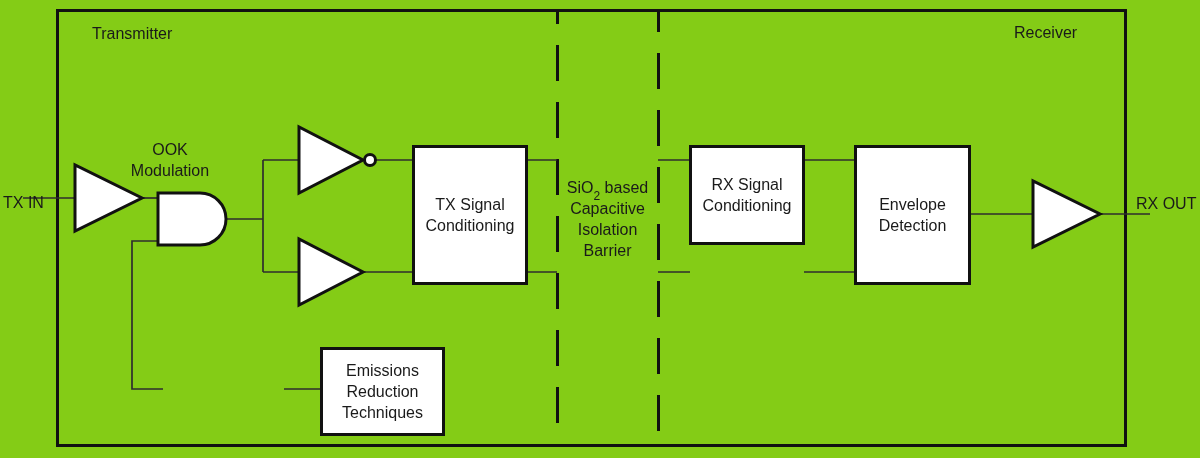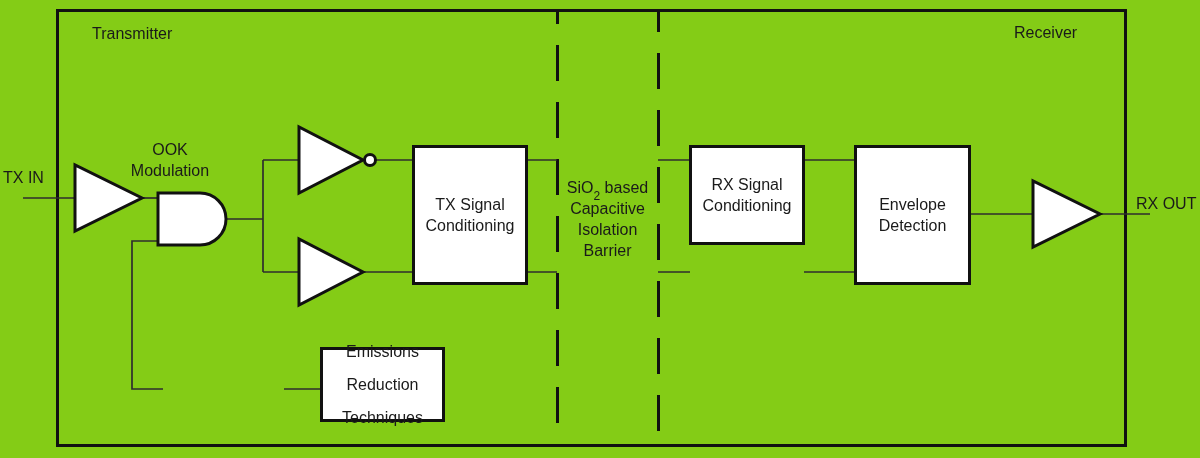--- a/index.html
+++ b/index.html
@@ -74,21 +74,21 @@
     <circle cx="370" cy="160" r="5.5" fill="#ffffff" stroke="#111111" stroke-width="3"></circle>
 
     <polygon points="299,239 299,305 363,272" fill="#ffffff" stroke="#111111" stroke-width="3"></polygon>
 
     <polygon points="1033,181 1033,247 1100,214" fill="#ffffff" stroke="#111111" stroke-width="3"></polygon>
   </svg>
 
   <div class="label" style="left:92px;top:23px;">Transmitter</div>
   <div class="label" style="left:1014px;top:22px;">Receiver</div>
 
-  <div class="label" style="left:3px;top:167px;">TX IN</div>
+  <div class="label" style="left:3px;top:192px;">TX IN</div>
   <div class="label" style="left:1136px;top:193px;">RX OUT</div>
 
   <div class="label center" style="left:120px;top:139px;width:100px;">
     <div>OOK</div>
     <div>Modulation</div>
   </div>
 
   <div class="label center" style="left:557px;top:177px;width:101px;">
     <div><span>SiO</span><sub class="iso-sub">2</sub> <span>based</span></div>
     <div>Capacitive</div>
@@ -105,19 +105,19 @@
     <div>RX Signal</div>
     <div>Conditioning</div>
   </div>
 
   <div class="block" style="left:854px;top:145px;width:117px;height:140px;">
     <div>Envelope</div>
     <div>Detection</div>
   </div>
 
 
-  <div class="block" style="left:320px;top:347px;width:125px;height:75px;gap:12px;">
+  <div class="block" style="left:320px;top:347px;width:125px;height:89px;">
     <div>Emissions</div>
     <div>Reduction</div>
     <div>Techniques</div>
   </div>
 
 </div>
 
 </body></html>

